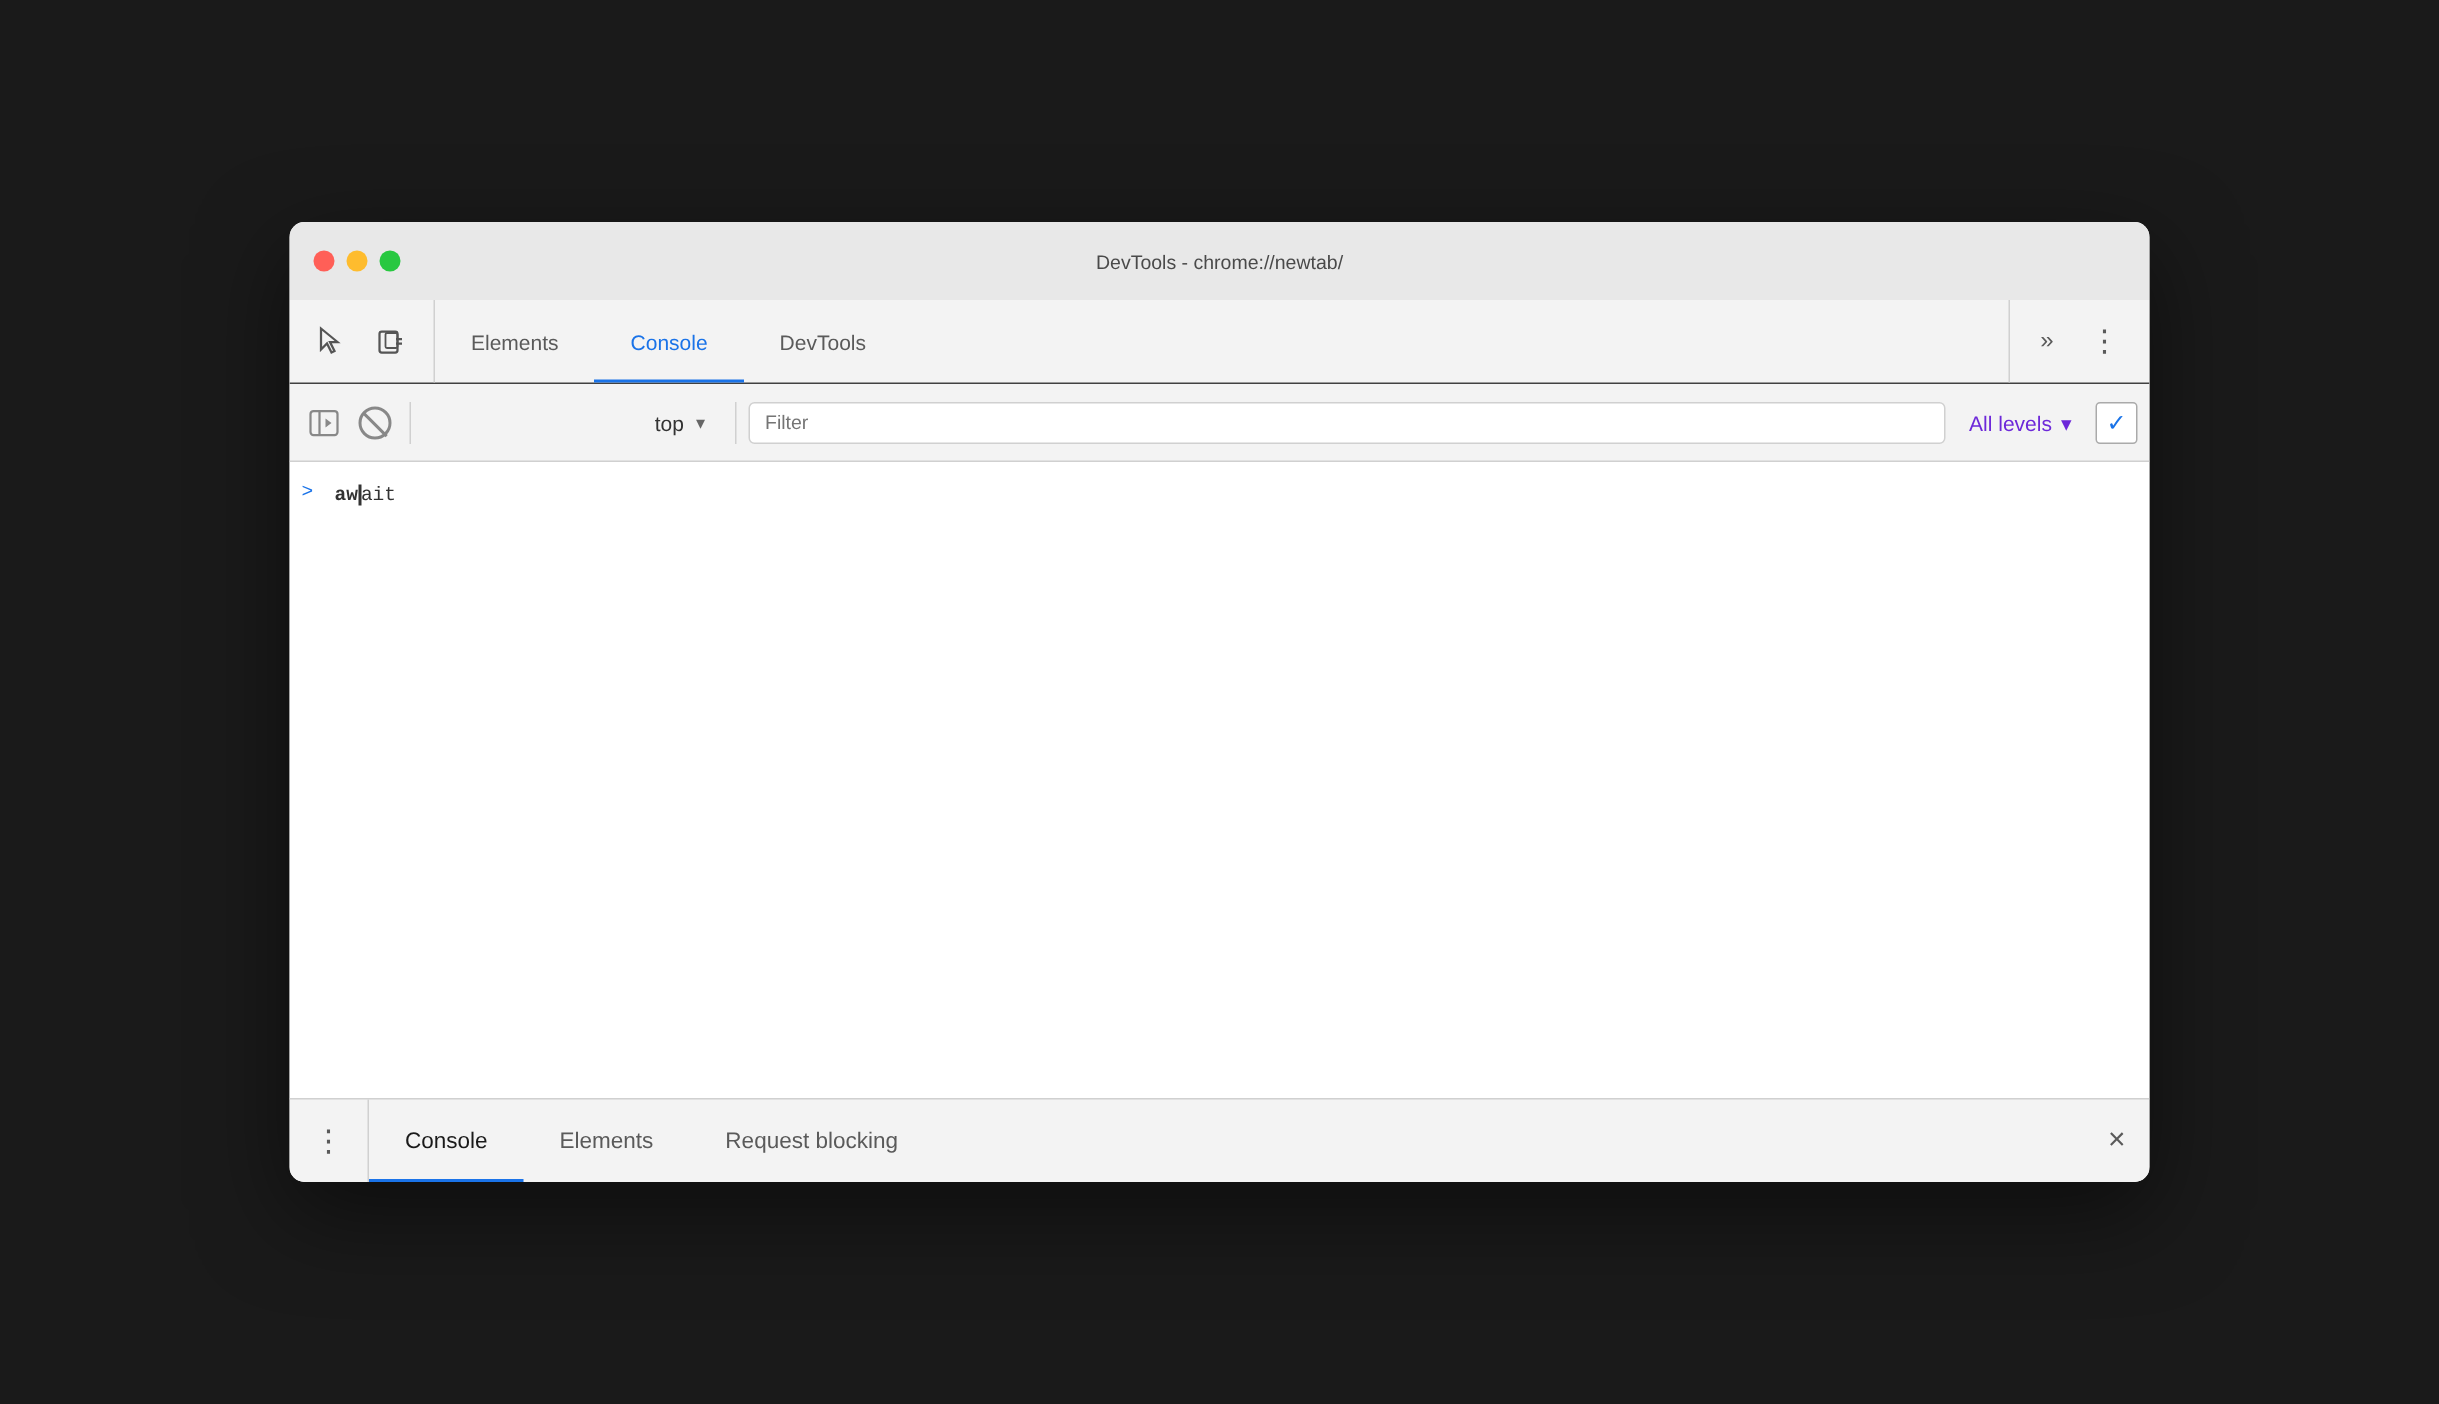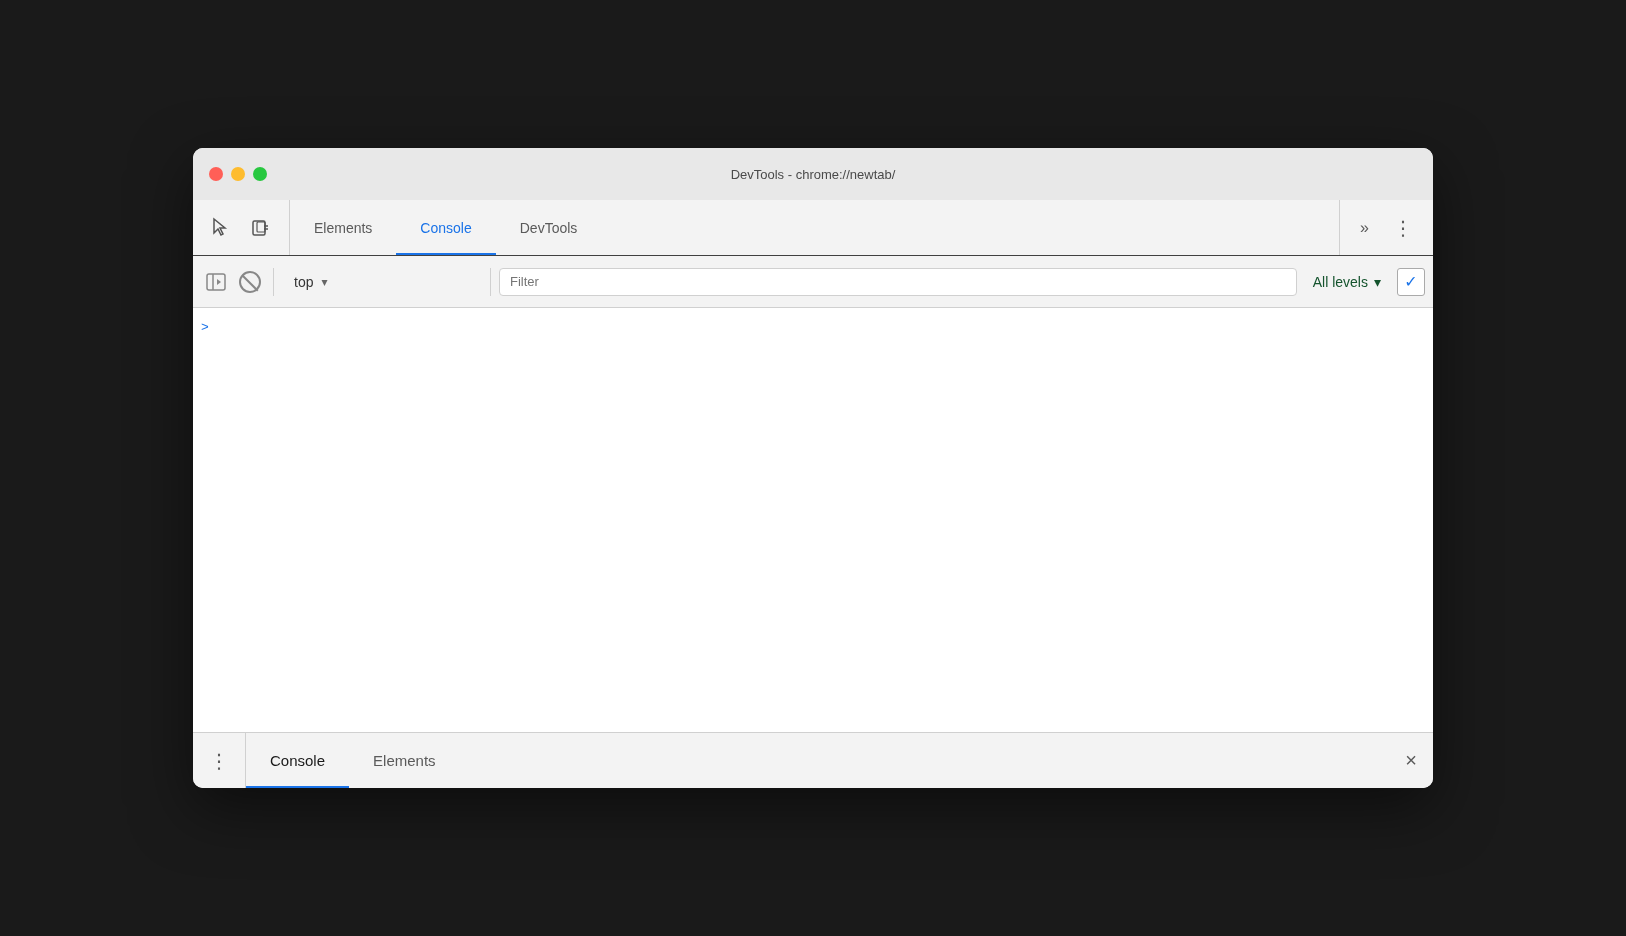--- a/index.html
+++ b/index.html
@@ -179,20 +179,21 @@
       margin: 0 4px;
     }
 
     .context-selector {
       display: flex;
       align-items: center;
       gap: 8px;
       padding: 4px 12px;
       min-width: 200px;
       cursor: pointer;
+      justify-content: flex-end;
     }
 
     .context-label {
       font-size: 14px;
       color: #333;
     }
 
     .dropdown-arrow {
       font-size: 12px;
       color: #666;
@@ -210,21 +211,21 @@
       outline: none;
     }
 
     .level-selector {
       display: flex;
       align-items: center;
       gap: 6px;
       padding: 4px 12px;
       cursor: pointer;
       font-size: 14px;
-      color: #14532d;
+      color: #6d28d9;
     }
 
     .checkbox-btn {
       width: 28px;
       height: 28px;
       border: 1px solid #aaa;
       border-radius: 3px;
       display: flex;
       align-items: center;
       justify-content: center;
@@ -452,35 +453,41 @@
     </div>
 
     <div class="checkbox-btn">
       <span>✓</span>
     </div>
   </div>
 
   <div class="console-main">
     <div class="console-entry">
       <span class="entry-arrow">&gt;</span>
+      <span class="entry-content">
+        <span class="bold-text">aw</span><span class="text-cursor"></span><span>ait</span>
+      </span>
     </div>
   </div>
 
   <div class="bottom-panel">
     <div class="bottom-more-btn">
       <span>⋮</span>
     </div>
 
     <div class="bottom-tabs">
       <div class="bottom-tab active">
         <span>Console</span>
       </div>
       <div class="bottom-tab">
         <span>Elements</span>
       </div>
+      <div class="bottom-tab">
+        <span>Request blocking</span>
+      </div>
     </div>
 
     <div class="bottom-close">
       <span>×</span>
     </div>
   </div>
 
 </div>
 
 </body></html>

